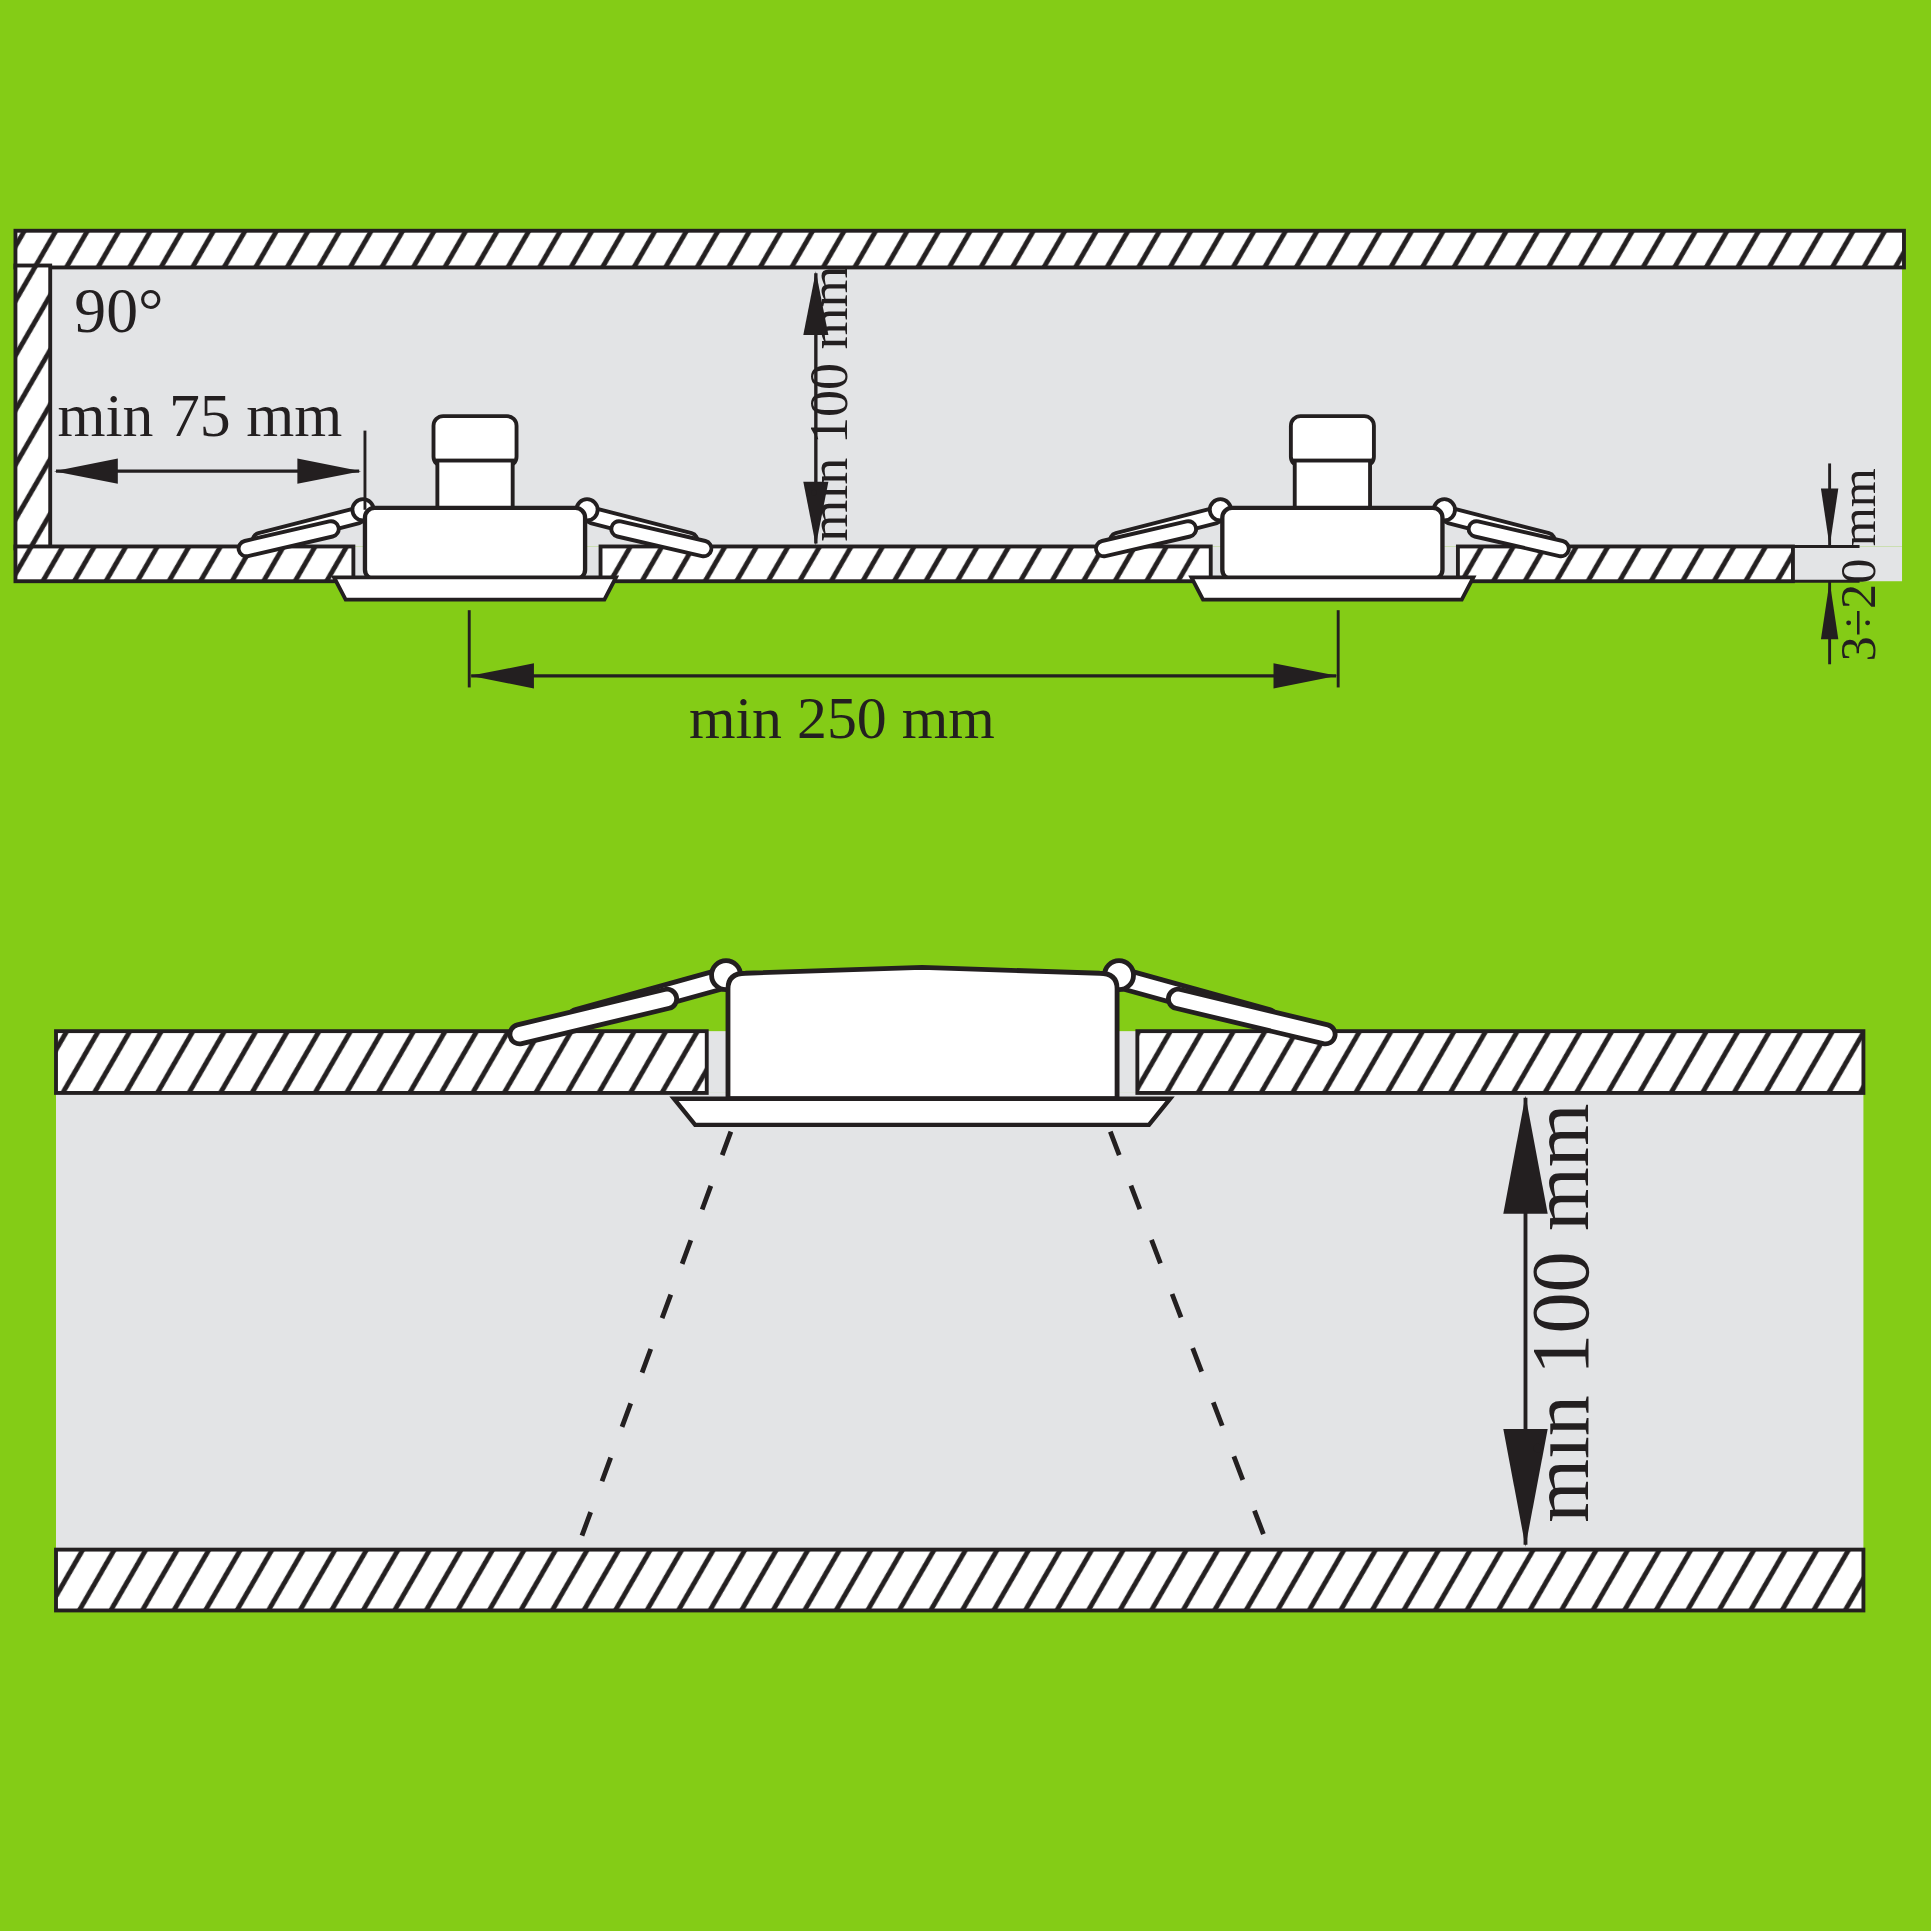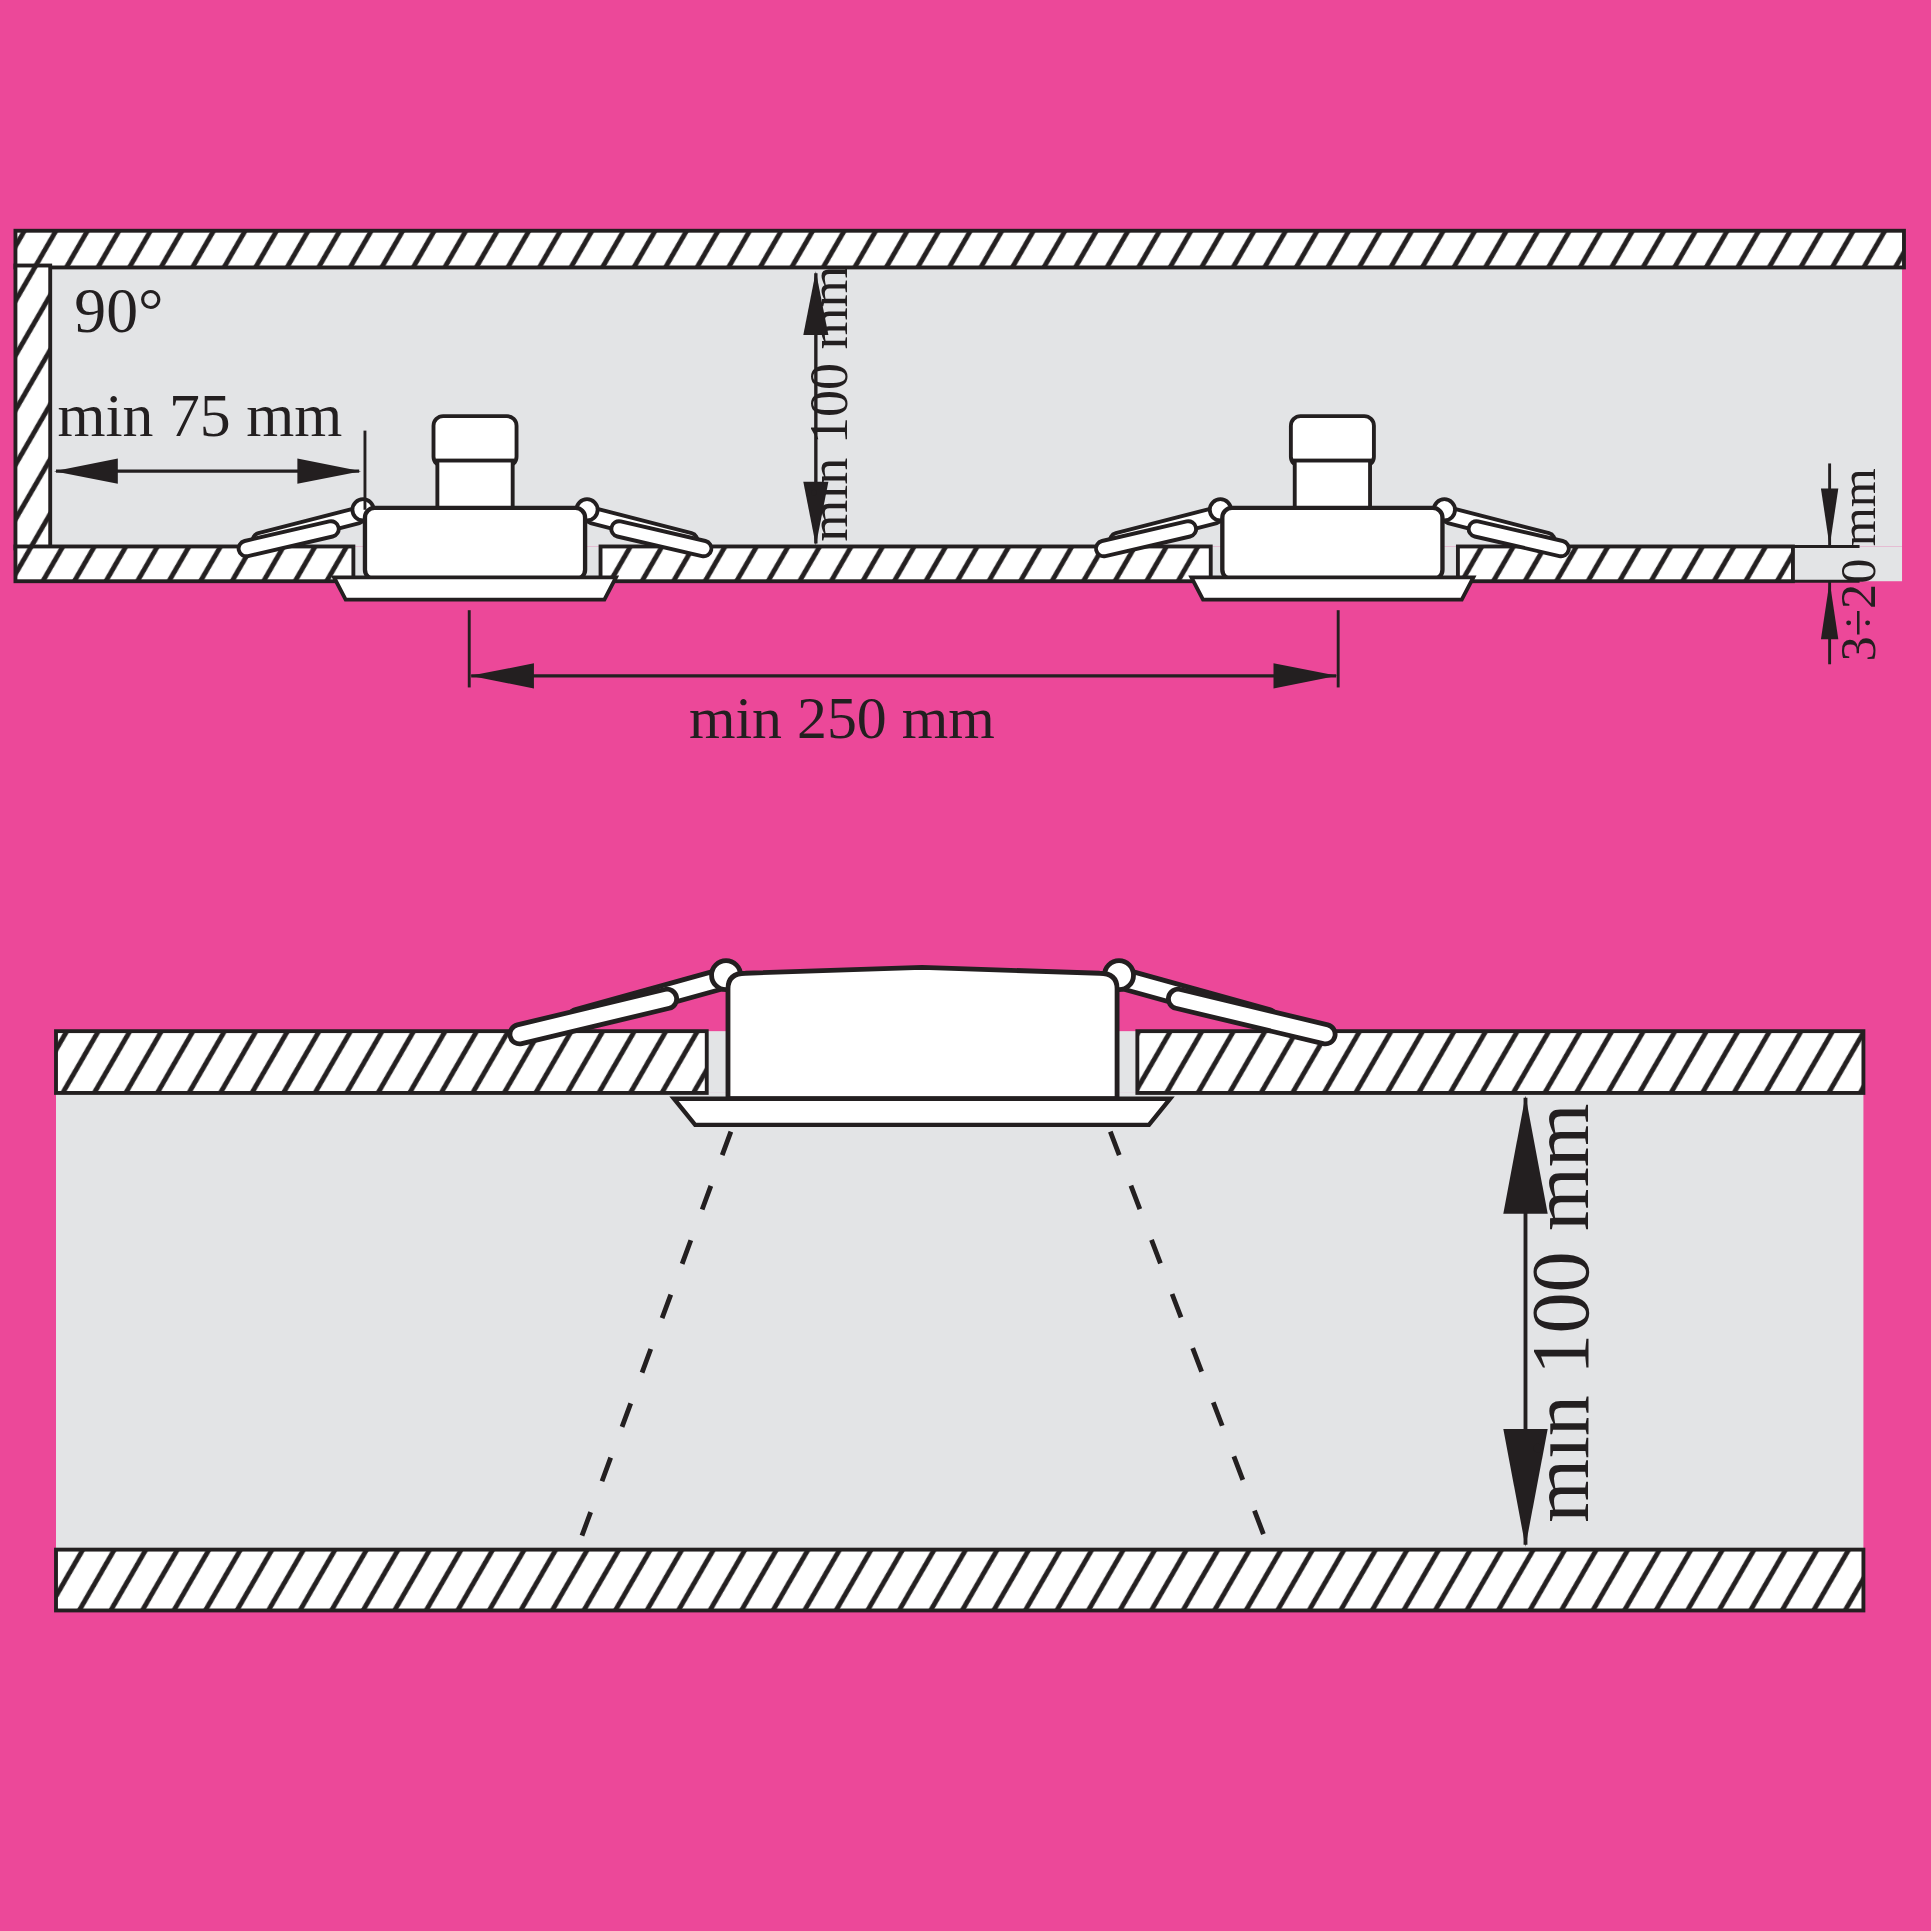--- a/index.html
+++ b/index.html
@@ -1,19 +1,19 @@
 <!DOCTYPE html>
 <html><head>
 <meta charset="utf-8">
 <style>
   html,body{margin:0;padding:0;background:#ffffff;}
   .stage{
     position:relative;
     width:1931px;height:1931px;
-    background:#ec4899;
+    background:#84cc16;
     font-family:"Liberation Serif","DejaVu Serif",serif;
   }
   svg{display:block;}
   text{fill:#231f20;}
   .lbl{font-family:"Liberation Serif","DejaVu Serif",serif;}
 </style>
 </head>
 <body>
 
 <div class="stage">

